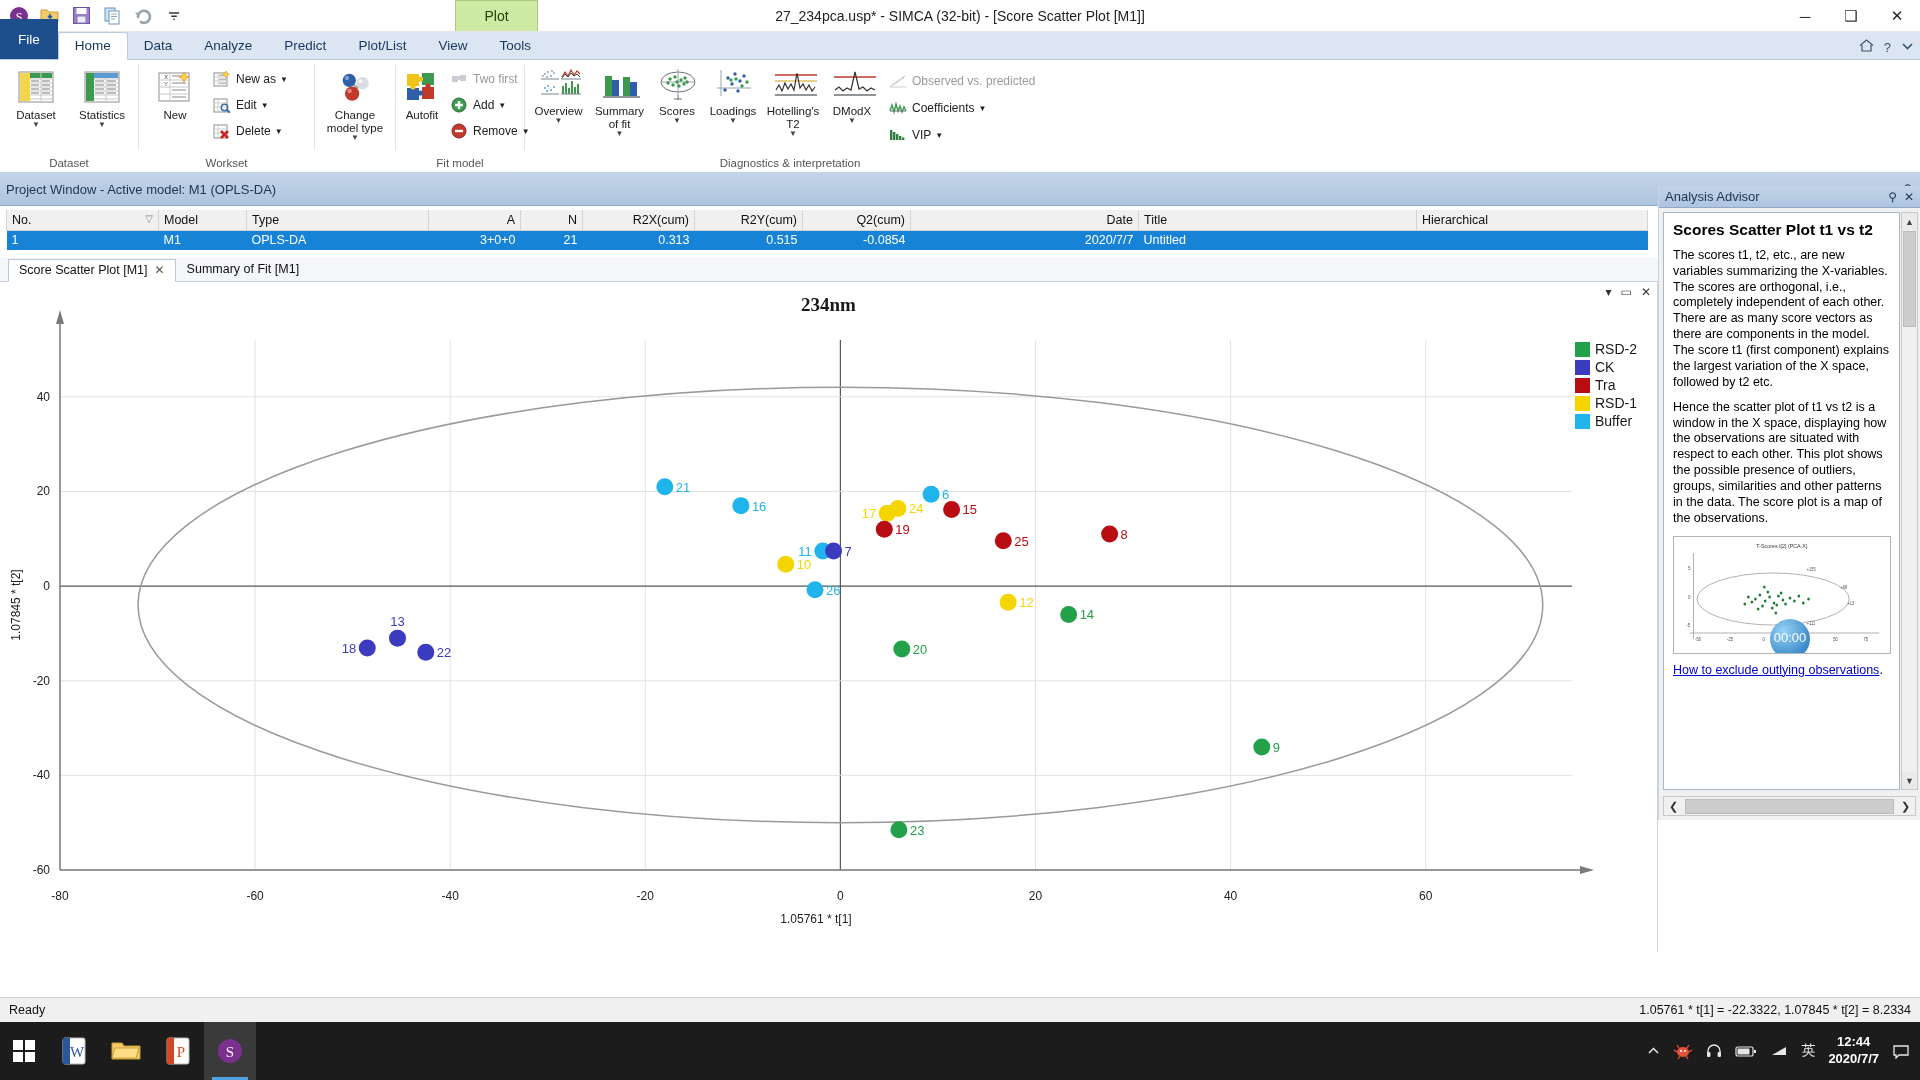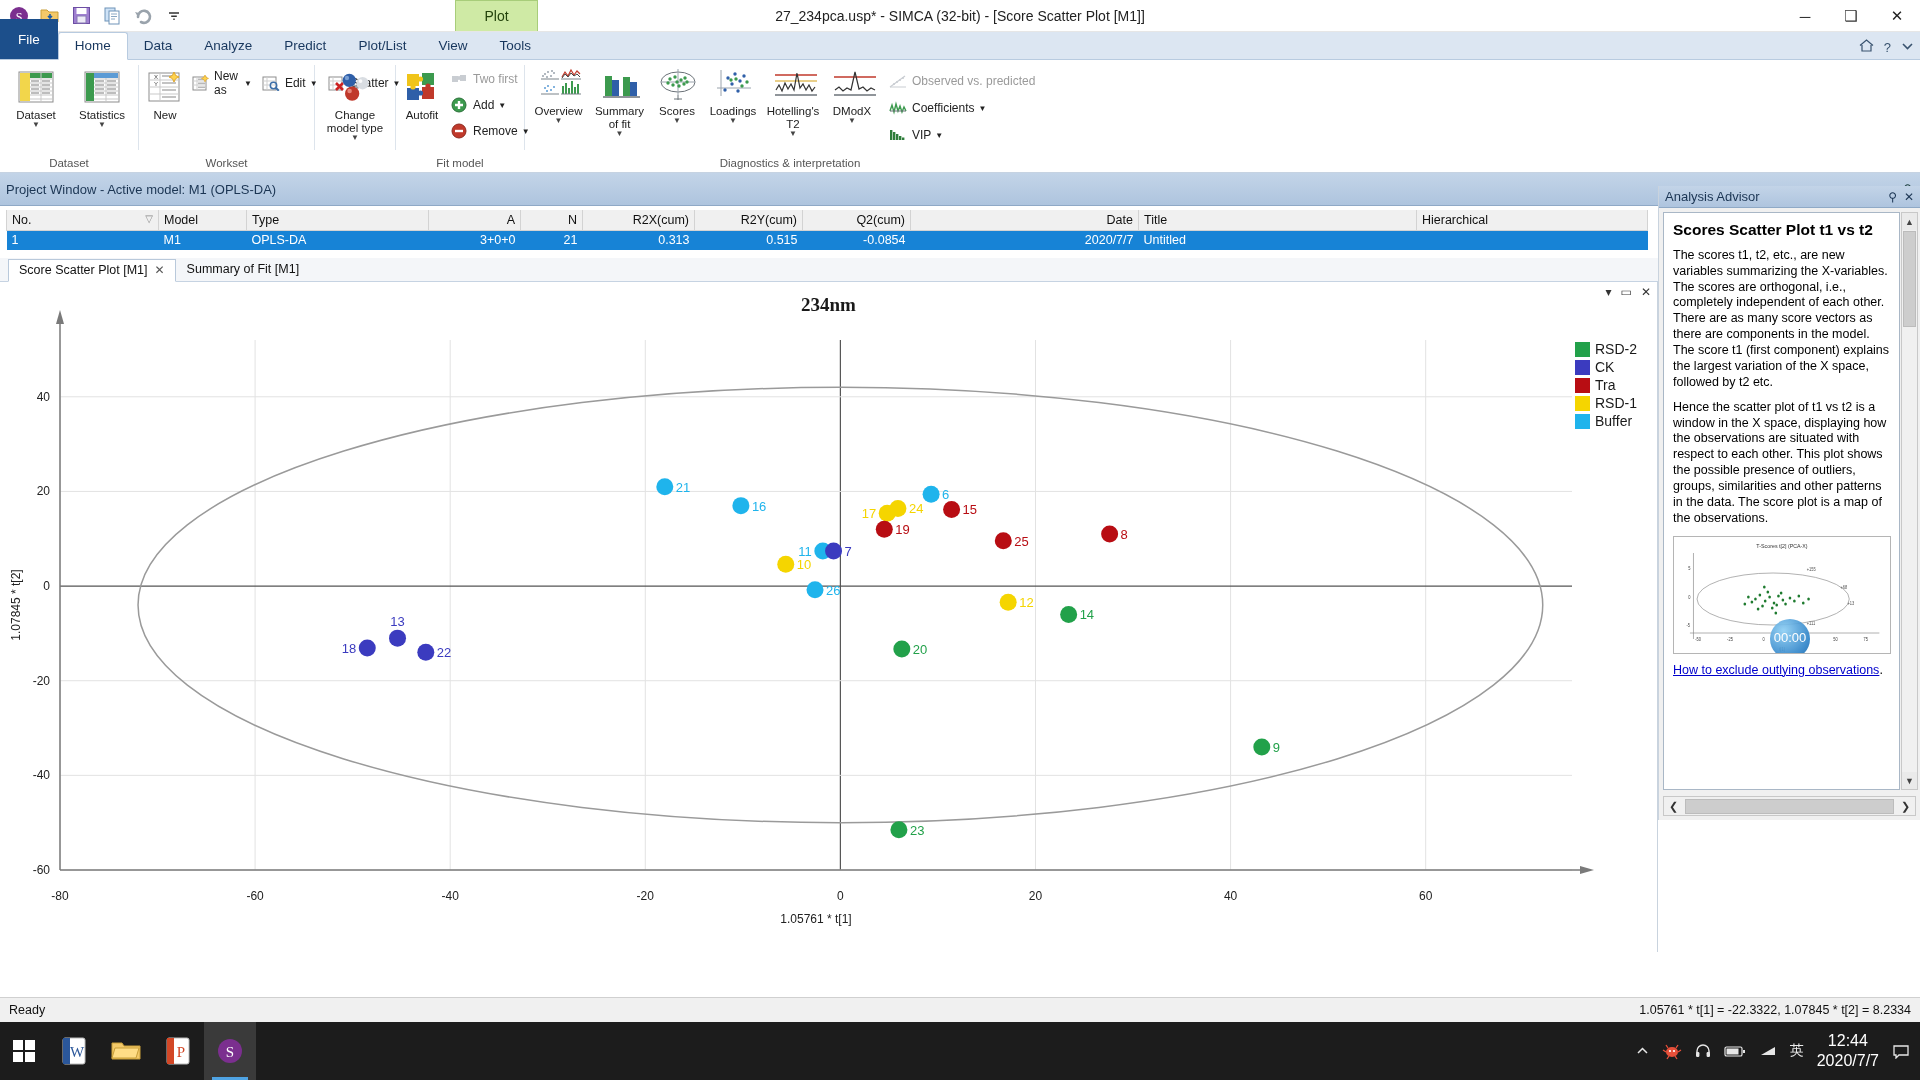--- a/index.html
+++ b/index.html
@@ -153,21 +153,21 @@
              background:#1c1c1c; display:flex; align-items:center; }
   #startbtn { width:48px; height:58px; display:flex; align-items:center;
               justify-content:center; }
   .tbitem { width:52px; height:58px; display:flex; align-items:center;
             justify-content:center; position:relative; }
   .tbitem.active { background:#3a3a3a; }
   .tbitem.active::after { content:""; position:absolute; bottom:0; left:8px; right:8px;
                           height:3px; background:#4fa3e3; }
   #tray { margin-left:auto; display:flex; align-items:center; gap:13px; padding-right:10px;
           color:#eaeaea; font-size:12px; }
-  #clock { text-align:center; line-height:1.28; font-size:16px; color:#fff; }
+  #clock { text-align:center; line-height:1.28; font-size:13px; color:#fff;font-weight:bold; }
   .tray-ico { display:flex; align-items:center; }
 </style>
 </head>
 <body>
 
 <div id="titlebar">
   <div id="qat">
     <div class="qicon">
       <svg width="20" height="20" viewBox="0 0 20 20">
           <circle cx="10" cy="10" r="9" fill="#7b2f8f"></circle>
@@ -312,21 +312,21 @@
                 <rect x="15" y="5" width="14" height="2"></rect>
                 <rect x="15" y="12" width="14" height="2"></rect>
                 <rect x="15" y="19" width="14" height="2"></rect>
                 <rect x="15" y="26" width="14" height="2"></rect>
               </g>
             <path d="M27 2l1.6 3.4L32 7l-3.4 1.6L27 12l-1.6-3.4L22 7l3.4-1.6z" fill="#ffd34d" stroke="#e0a72c"></path>
           </svg>
         </div>
         <div class="lbl">New</div>
       </div>
-      <div style="display:flex;flex-direction:row;gap:2px;padding-top:2px">
+      <div style="display:flex;flex-direction:column;gap:2px;padding-top:2px">
         <div class="smallbtn">
           <span class="ico">
             <svg width="18" height="16" viewBox="0 0 18 16">
                 <rect x="1" y="2" width="13" height="13" fill="#fff" stroke="#8d8d8d"></rect>
                 <path d="M5 2v13M1 6h13M1 10h13" stroke="#cfcfcf"></path>
                 <g fill="#b8b8b8">
                   <rect x="6" y="3.5" width="7" height="1.6"></rect>
                   <rect x="6" y="7.5" width="7" height="1.6"></rect>
                   <rect x="6" y="11.5" width="7" height="1.6"></rect>
                 </g>
@@ -349,21 +349,21 @@
           <span style="font-size:8px">▼</span>
         </div>
         <div class="smallbtn">
           <span class="ico">
             <svg width="18" height="16" viewBox="0 0 18 16">
                 <rect x="1" y="2" width="13" height="13" fill="#fff" stroke="#8d8d8d"></rect>
                 <path d="M5 2v13M1 6h13M1 10h13" stroke="#cfcfcf"></path>
                 <path d="M8 8l7 7M15 8l-7 7" stroke="#cc2222" stroke-width="2.6"></path>
               </svg>
           </span>
-          <span>Scatter</span>
+          <span>Delete</span>
           <span style="font-size:8px">▼</span>
         </div>
       </div>
     </div>
     <div class="grp-label">Workset</div>
   </div>
   <div class="grp-sep"></div>
 
   <div class="grp" style="width:80px">
     <div class="grp-body" style="justify-content:center">

